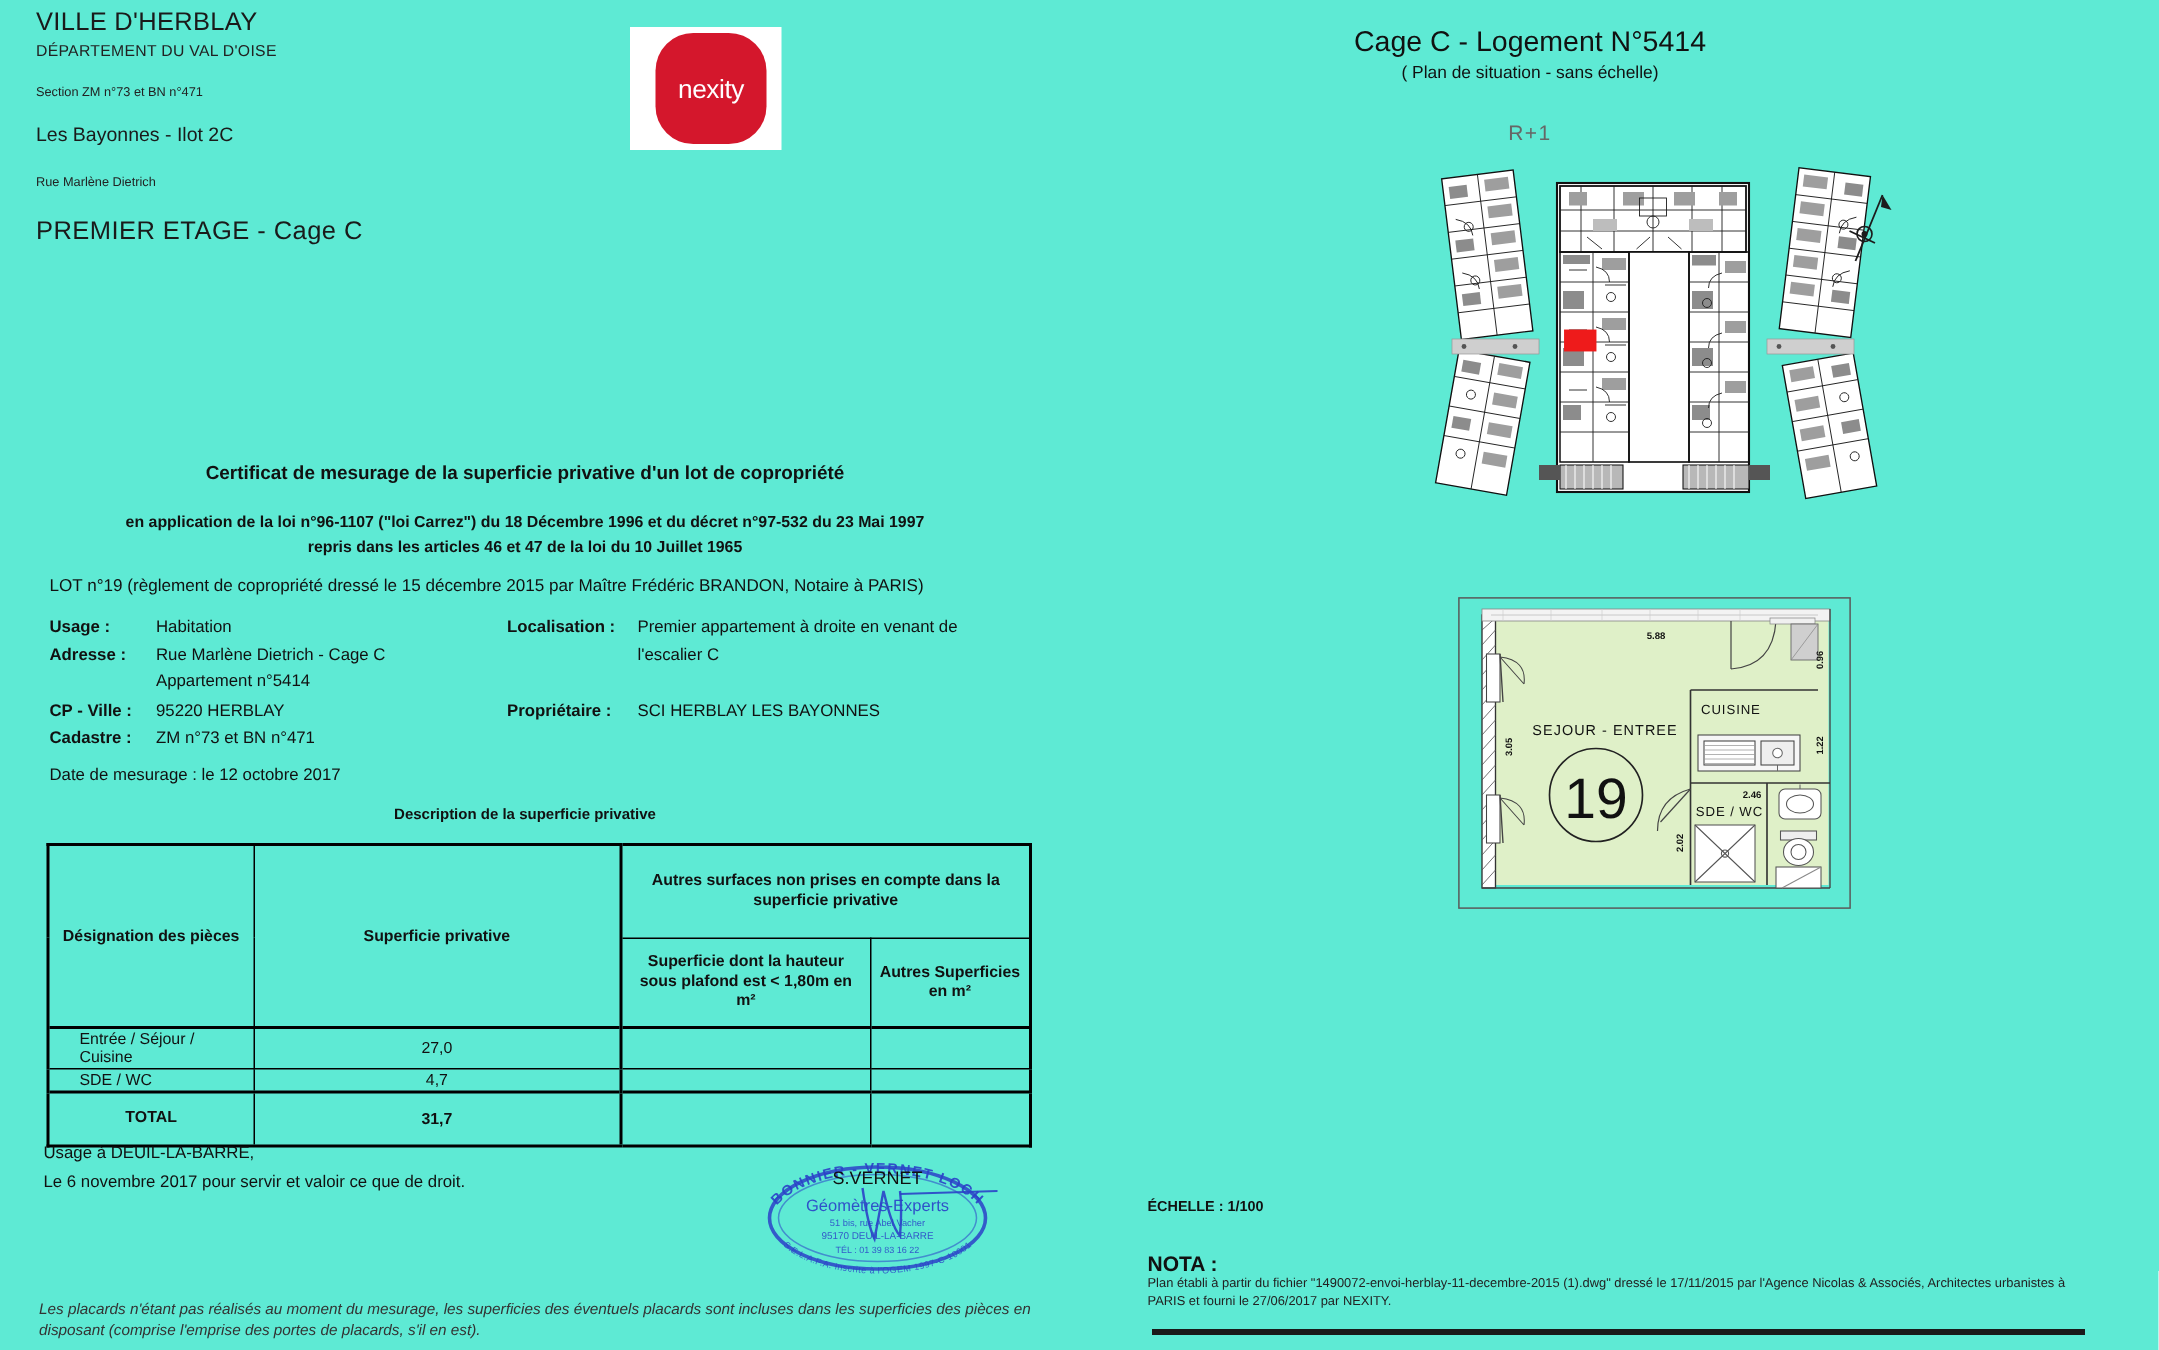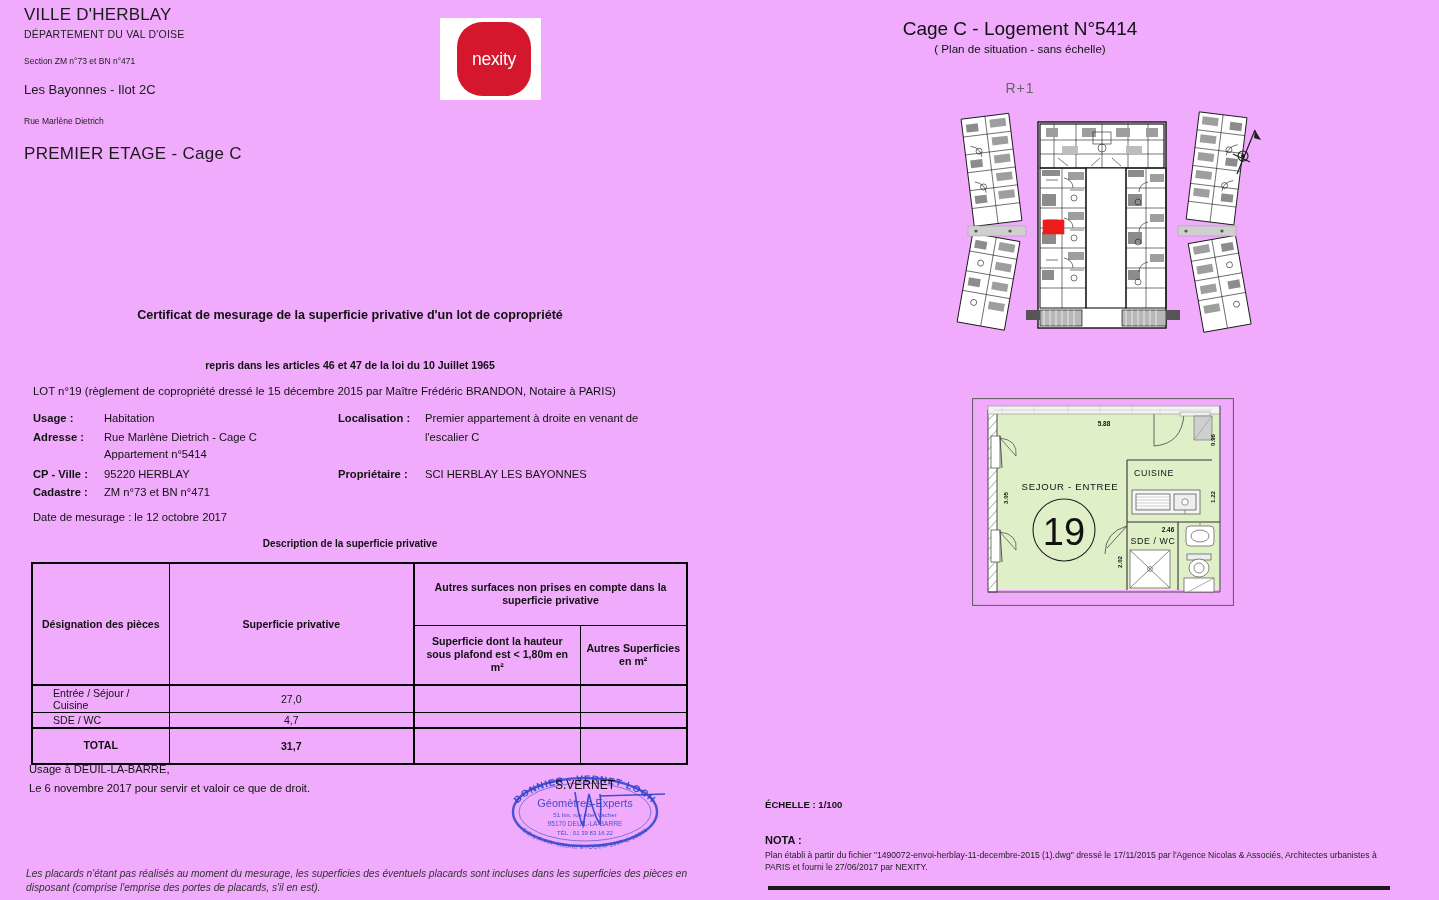--- a/index.html
+++ b/index.html
@@ -4,34 +4,34 @@
 <style>
   * { box-sizing: border-box; }
   html, body {
     margin: 0; padding: 0;
     width: 1439px; height: 900px;
     background: #ffffff;
     font-family: "Liberation Sans", sans-serif;
     color: #111;
     overflow: hidden;
   }
-  #page { position: relative; width: 1439px; height: 900px; background:#f0abfc; }
+  #page { position: relative; width: 1439px; height: 900px; background:#5eead4; }
 
   
   #left-col { position:absolute; left:0; top:0; width:740px; height:900px; }
 
   .hdr-city { position:absolute; left:24px; top:5px; font-size:17px; letter-spacing:.2px; color:#1a1a1a; }
   .hdr-dept { position:absolute; left:24px; top:28px; font-size:10.5px; color:#222; letter-spacing:.2px; }
   .hdr-section { position:absolute; left:24px; top:56px; font-size:8.5px; color:#222; }
   .hdr-ilot { position:absolute; left:24px; top:82px; font-size:13px; color:#1a1a1a; }
   .hdr-rue { position:absolute; left:24px; top:116px; font-size:8.5px; color:#222; }
   .hdr-etage { position:absolute; left:24px; top:144px; font-size:17px; color:#1a1a1a; letter-spacing:.3px; }
 
   
-  #logo-box { position:absolute; left:440px; top:18px; width:101px; height:82px; background:#fff; }
+  #logo-box { position:absolute; left:420px; top:18px; width:101px; height:82px; background:#fff; }
   #logo-squircle {
     position:absolute; left:17px; top:4px; width:74px; height:74px;
     border-radius:34%;
   }
   #logo-text {
     position:absolute; left:17px; top:4px; width:74px; height:74px;
     display:flex; align-items:center; justify-content:center;
     color:#fff; font-size:17.5px; letter-spacing:-.3px; font-weight:400;
   }
 
@@ -79,21 +79,21 @@
   
   #right-col { position:absolute; left:740px; top:0; width:699px; height:900px; }
   .r-title { position:absolute; left:0; top:18px; width:560px; text-align:center; font-size:19px; color:#111; }
   .r-sub   { position:absolute; left:0; top:42px; width:560px; text-align:center; font-size:11.6px; color:#111; }
   .r-rplus { position:absolute; left:0; top:80px; width:560px; text-align:center; font-size:14px; color:#666; letter-spacing:1px; }
 
   #site-plan { position:absolute; left:210px; top:102px; width:320px; height:235px; }
   #apt-plan  { position:absolute; left:232px; top:398px; width:262px; height:208px; }
 
   .r-echelle { position:absolute; left:25px; top:799px; font-size:9.6px; font-weight:bold; }
-  .r-nota    { position:absolute; left:25px; top:834px; font-size:11px; font-weight:bold; }
+  .r-nota    { position:absolute; left:25px; top:834px; font-size:14px; font-weight:bold; }
   .r-nota-b  { position:absolute; left:25px; top:849px; width:615px; font-size:8.6px; line-height:1.45; color:#222; }
   #bottom-rule { position:absolute; left:28px; top:886px; width:622px; height:4px; background:#1a1a1a; }
 </style>
 </head>
 <body>
 
 <div id="page">
 
   <div id="left-col">
 
@@ -103,20 +103,21 @@
     <div class="hdr-ilot">Les Bayonnes - Ilot 2C</div>
     <div class="hdr-rue">Rue Marlène Dietrich</div>
     <div class="hdr-etage">PREMIER ETAGE  -  Cage C</div>
 
     <div id="logo-box">
       <div id="logo-squircle" style="background: rgb(212, 23, 44);"></div>
       <div id="logo-text">nexity</div>
     </div>
 
     <div class="cert-title">Certificat de mesurage de la superficie privative d'un lot de copropriété</div>
+    <div class="cert-l1">en application de la loi n°96-1107 ("loi Carrez") du 18 Décembre 1996 et du décret n°97-532 du 23 Mai 1997</div>
     <div class="cert-l2">repris dans les articles 46 et 47 de la loi du 10 Juillet 1965</div>
     <div class="cert-lot">LOT n°19 (règlement de copropriété dressé le 15 décembre 2015 par Maître Frédéric BRANDON, Notaire à PARIS)</div>
 
     <div class="info-grid">
       <div class="ig-row" style="height:19px;">
         <span class="ig-lbl" style="left:0;">Usage :</span>
         <span class="ig-val" style="left:71px;">Habitation</span>
         <span class="ig-lbl" style="left:305px;">Localisation :</span>
         <span class="ig-val" style="left:392px;">Premier appartement à droite en venant de</span>
       </div>

